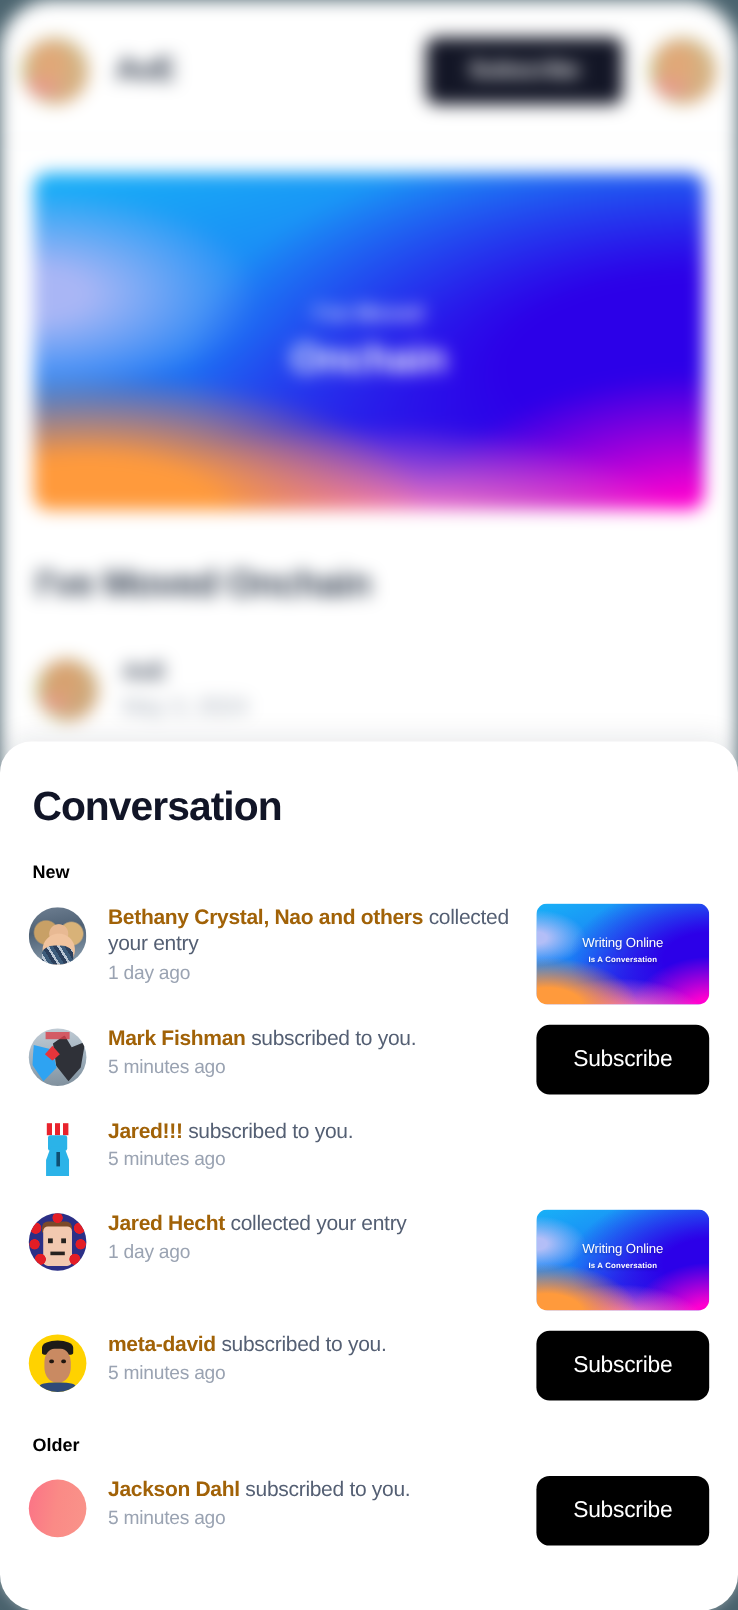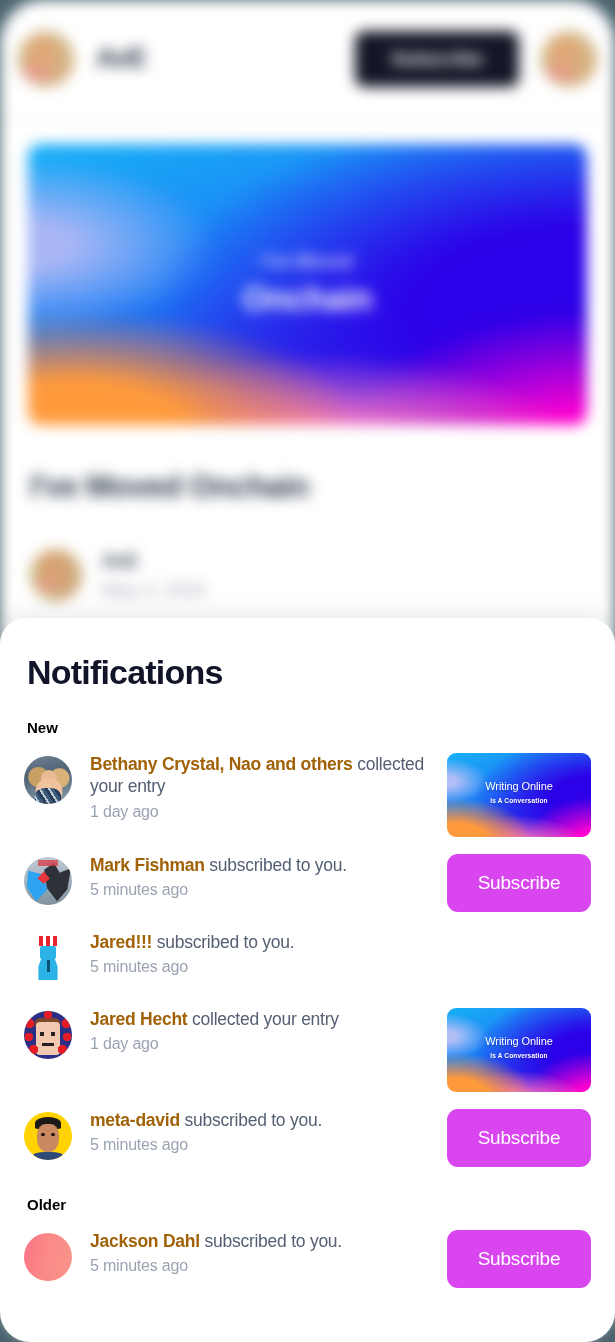--- a/index.html
+++ b/index.html
@@ -212,21 +212,21 @@
     font-family: "Liberation Sans", sans-serif;
     font-size: 19px;
     font-weight: 400;
     color: #ffffff;
     cursor: pointer;
     letter-spacing: -0.2px;
     display: flex;
     align-items: center;
     justify-content: center;
   }
-  .btn.subscribe  { background: #d946ef; }
+  .btn.subscribe  { background: #000000; }
   .btn.subscribed { background: #8e939e; }
 
   .thumb {
     width: 152px;
     height: 84px;
     border-radius: 9px;
     position: relative;
     overflow: hidden;
     cursor: pointer;
     background:
@@ -392,21 +392,21 @@
     <div class="bg-byline-ava"></div>
     <div>
       <div class="bg-byline-name">AvE</div>
       <div class="bg-byline-date">May 3, 2024</div>
     </div>
   </div>
 </div>
 
 <div class="notif-panel">
 
-  <div class="notif-title">Notifications</div>
+  <div class="notif-title">Conversation</div>
 
   <div class="section-label">New</div>
 
   <div class="notif-list">
 
     <div class="notif-row">
       <div class="avatar av-photo-woman"></div>
       <div class="notif-body">
         <div class="notif-text"><span class="who">Bethany Crystal, Nao and others</span><span> collected your entry</span></div>
         <div class="notif-time">1 day ago</div>

